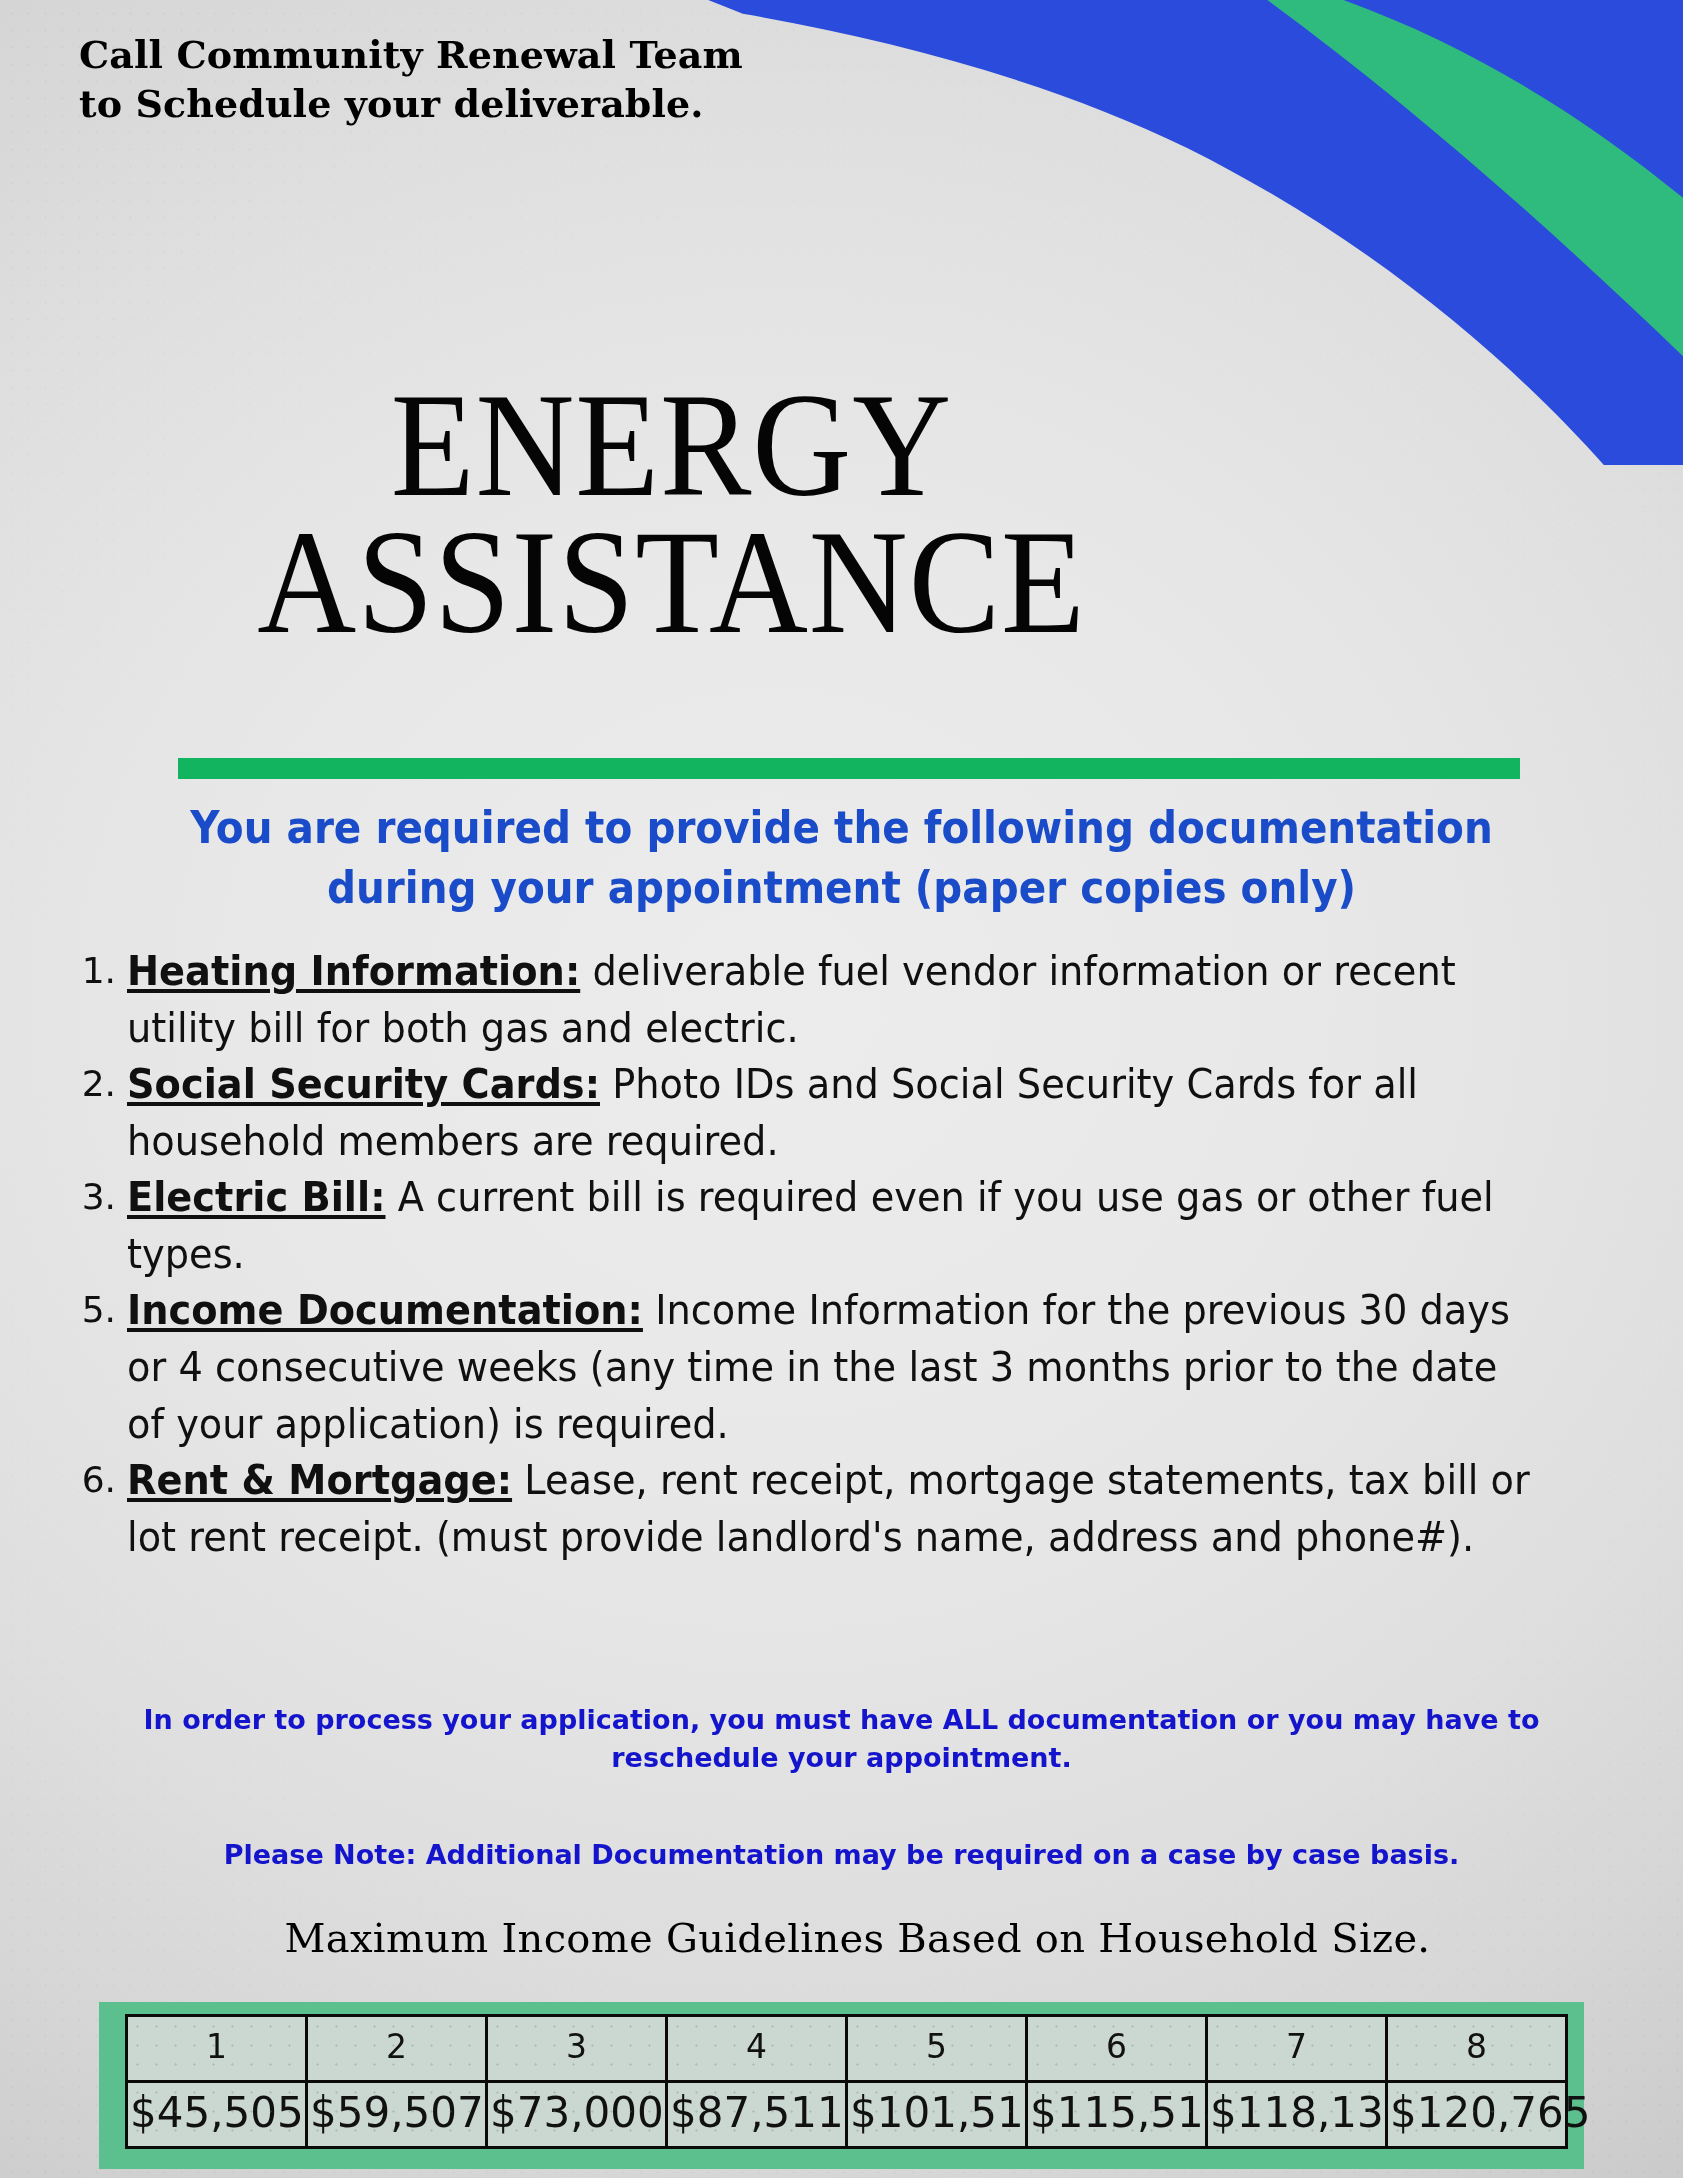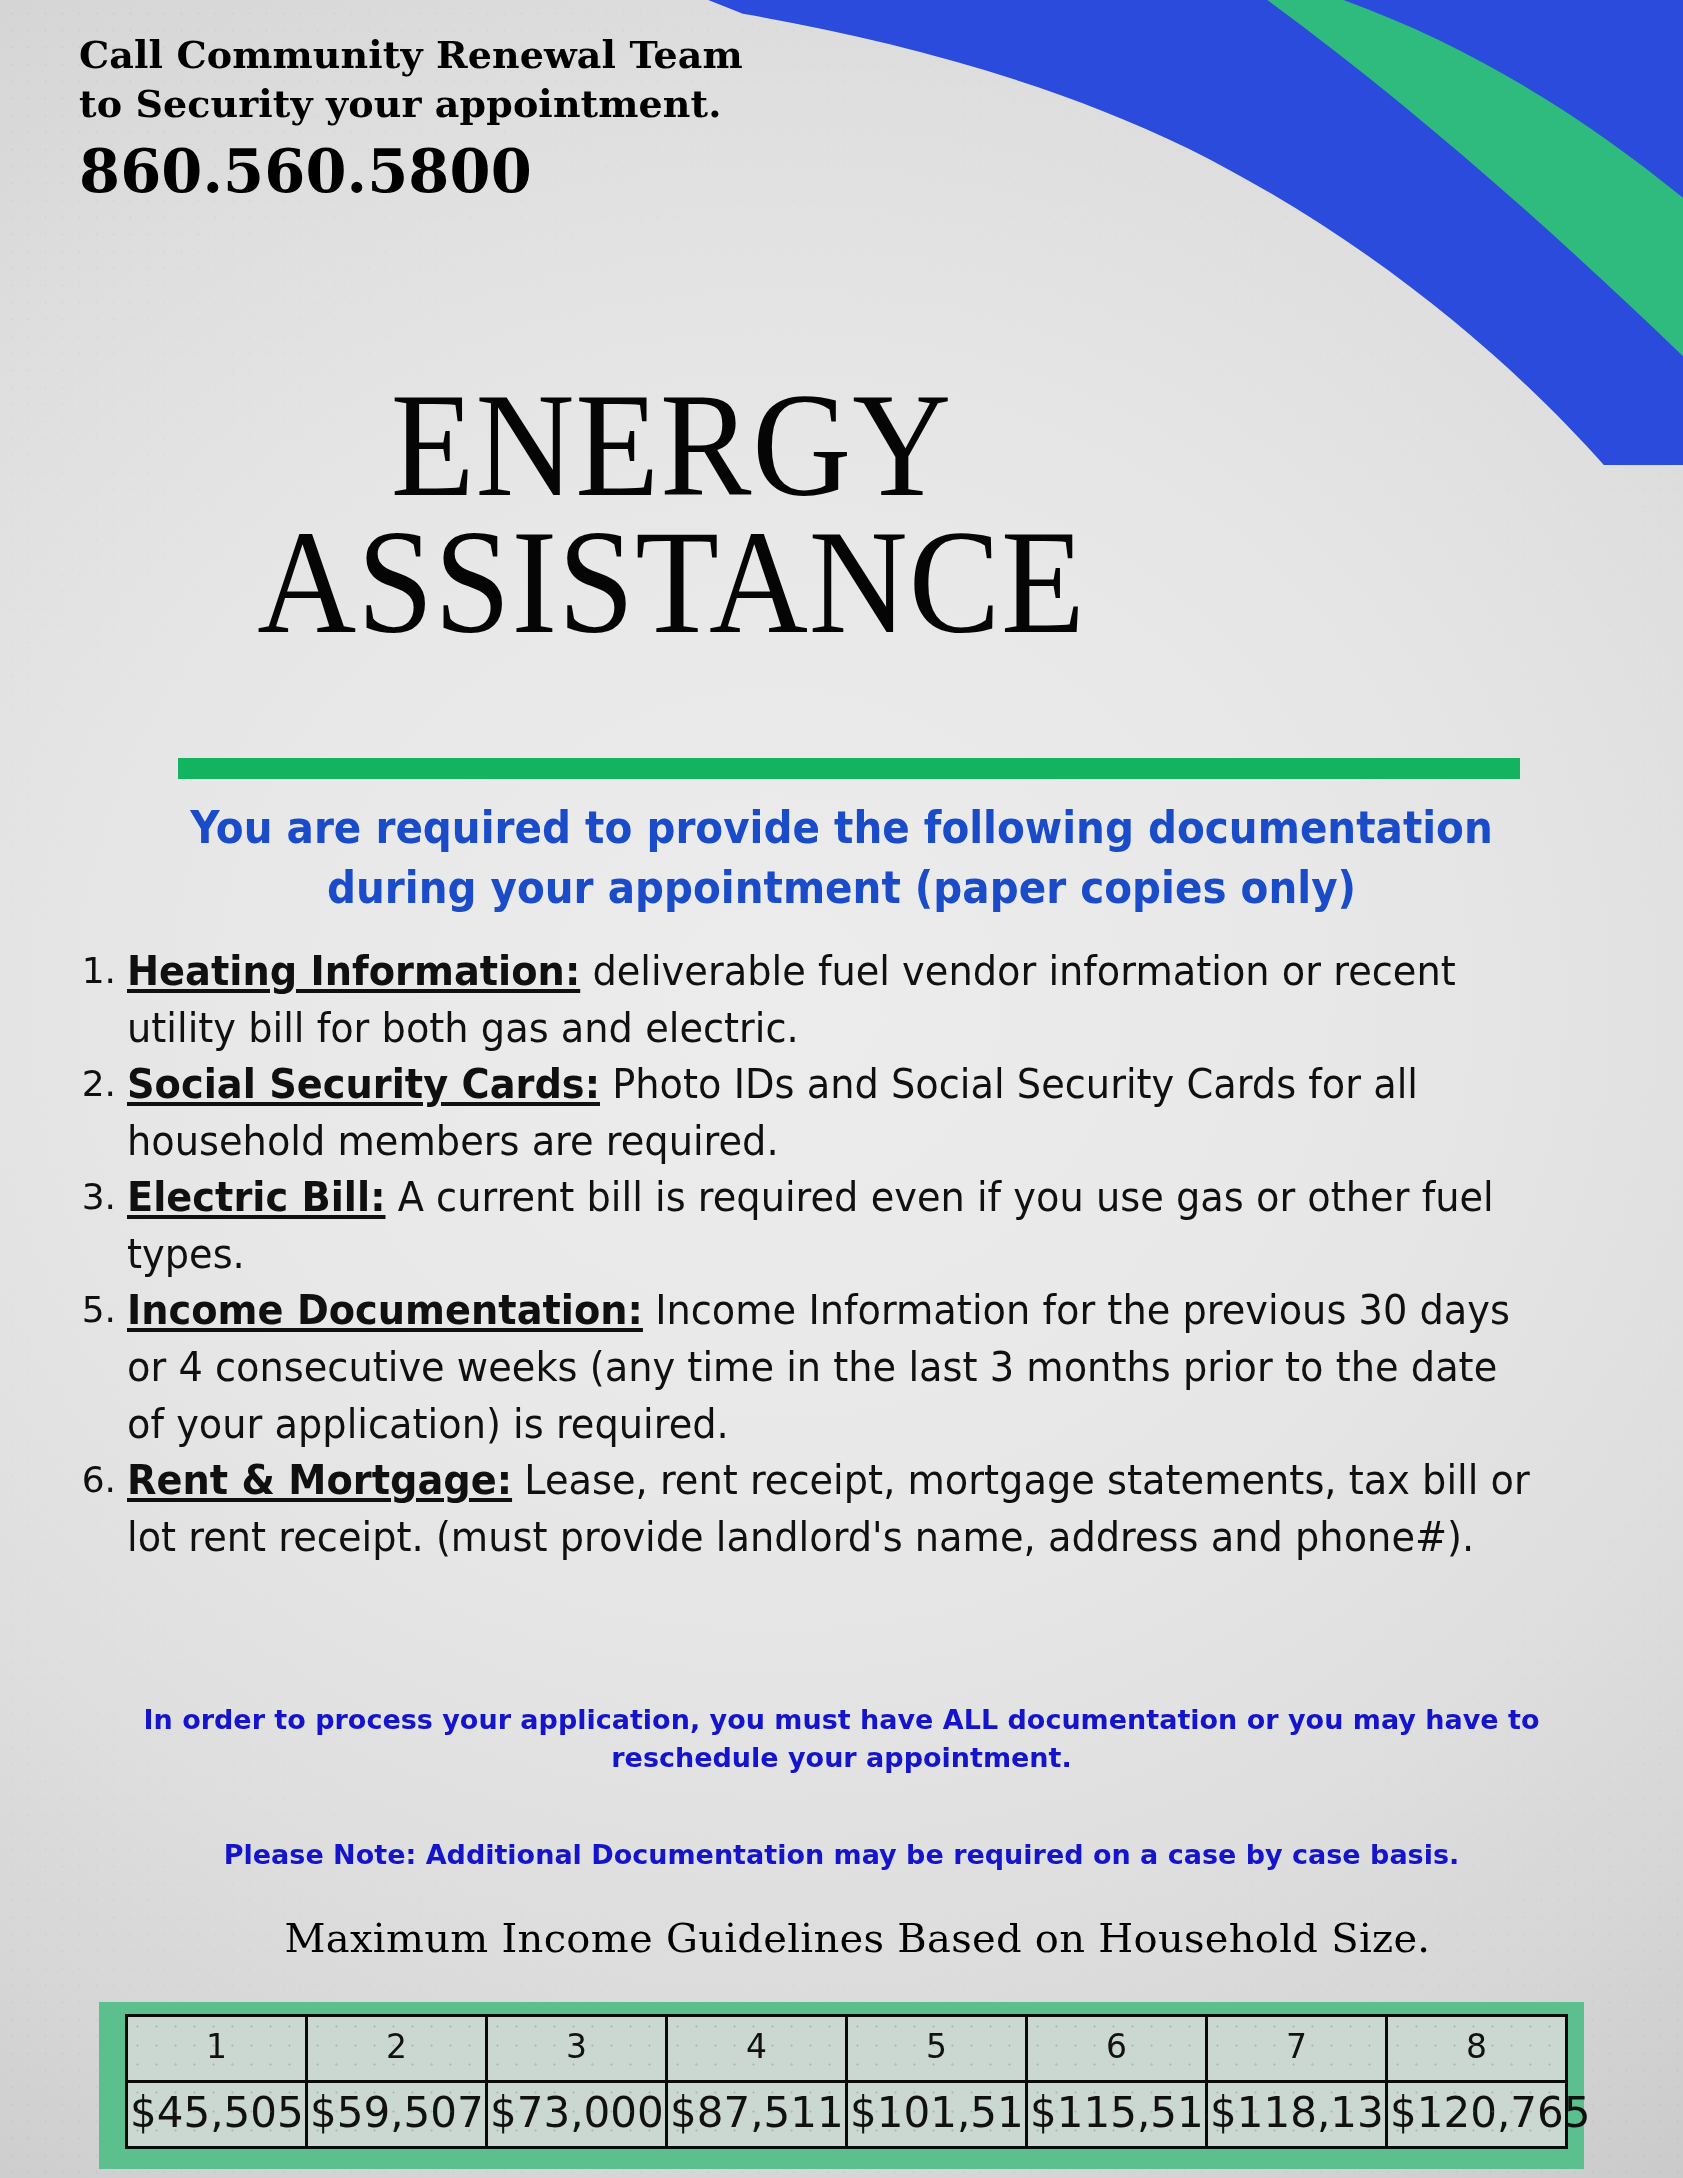--- a/index.html
+++ b/index.html
@@ -237,22 +237,21 @@
 
   <div id="texture"></div>
 
   <svg id="swoosh" viewBox="0 0 1060 470" preserveAspectRatio="none">
     <path fill="#2A4BDB" d="M1060,0 L1060,470 L980,470 C900,380 760,250 560,150 C420,82 260,40 110,14 L75,0 Z"></path>
     <path fill="#2FBB7D" d="M470,0 L640,0 C790,110 930,235 1060,360 L1060,200 C960,118 840,42 700,-6 Z"></path>
   </svg>
 
   <div id="header">
     <div class="slab" id="call-line-1">Call Community Renewal Team</div>
-    <div class="slab" id="call-line-2">to Security your appointment.</div>
-    <div class="slab" id="phone-number">860.560.5800</div>
+    <div class="slab" id="call-line-2">to Schedule your deliverable.</div>
   </div>
 
   <div id="title-block">
     <div class="title-line">ENERGY</div>
     <div class="title-line">ASSISTANCE</div>
   </div>
 
   <div id="divider"></div>
 
   <div id="subheading">

